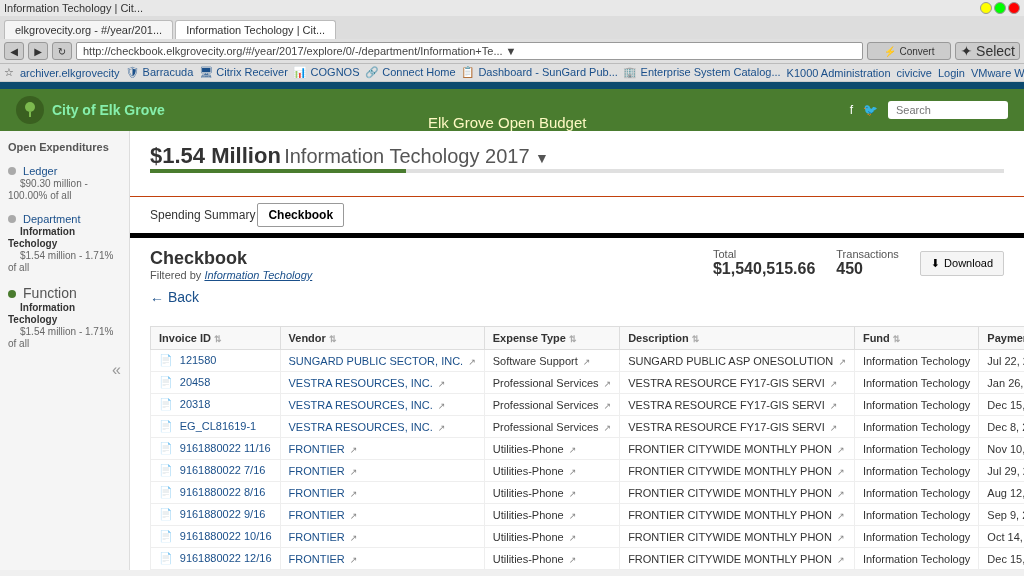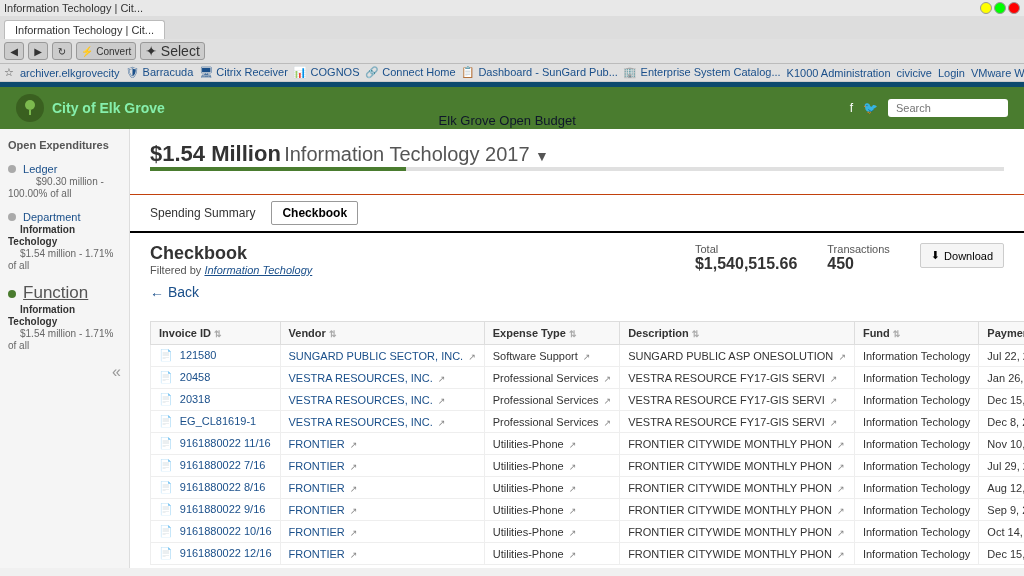--- a/index.html
+++ b/index.html
@@ -1,19 +1,19 @@
 <!DOCTYPE html>
 <html><head>
   <meta charset="utf-8">
   <style>
     * { box-sizing: border-box; margin: 0; padding: 0; }
     body { font-family: Arial, sans-serif; font-size: 12px; background: #f0f0f0; color: #333; }
 
     
-    .browser-chrome { background: #ddd; border-bottom: 5px solid #0c4a6e; }
+    .browser-chrome { background: #ddd; border-bottom: 7px solid #0c4a6e; }
     .browser-titlebar { background: #e8e8e8; padding: 2px 4px; display: flex; align-items: center; justify-content: space-between; font-size: 11px; }
     .browser-titlebar-controls { display: flex; gap: 2px; }
     .browser-titlebar-btn { width: 12px; height: 12px; border-radius: 50%; border: 1px solid #999; cursor: pointer; }
     .btn-close { background: #f00; }
     .btn-min { background: #ff0; }
     .btn-max { background: #0f0; }
     .browser-tabs { display: flex; align-items: flex-end; padding: 4px 4px 0; background: #ddd; gap: 2px; }
     .browser-tab { background: #f5f5f5; border: 1px solid #bbb; border-bottom: none; padding: 3px 10px; font-size: 11px; border-radius: 3px 3px 0 0; white-space: nowrap; max-width: 200px; overflow: hidden; text-overflow: ellipsis; }
     .browser-tab.active { background: #fff; }
     .browser-toolbar { background: #e0e0e0; padding: 3px 4px; display: flex; align-items: center; gap: 4px; border-bottom: 1px solid #bbb; }
@@ -44,30 +44,30 @@
     .dot-blue { background: #4a7c2f; }
     .sidebar-toggle { text-align: right; color: #999; cursor: pointer; font-size: 16px; margin-top: 4px; }
 
     
     .content { flex: 1; background: #fff; overflow-y: auto; padding: 0; }
     .content-header { padding: 12px 20px 23px; border-bottom: 1px solid #c2410c; }
     .page-title { font-size: 22px; font-weight: bold; }
     .page-title-bold { font-weight: bold; }
     .page-title-light { color: #555; font-size: 20px; font-weight: normal; }
 
-    .spending-summary { padding: 6px 20px; border-bottom: 2px solid #000000; display: flex; align-items: center; gap: 16px; font-size: 12px; }
+    .spending-summary { padding: 6px 20px; border-bottom: 5px solid #000000; display: flex; align-items: center; gap: 2px; font-size: 12px; }
     .tab-btn { padding: 4px 10px; border: 1px solid #ccc; background: #fff; cursor: pointer; font-size: 12px; border-radius: 2px; }
     .tab-btn.active { background: #fff; border-color: #999; font-weight: bold; }
 
     .checkbook-header { padding: 10px 20px 4px; }
     .checkbook-title-row { display: flex; justify-content: space-between; align-items: flex-start; }
     .checkbook-title { font-size: 18px; font-weight: bold; }
     .checkbook-filter { font-size: 11px; color: #555; }
     .checkbook-filter a { color: #1a4f8a; }
-    .checkbook-stats { display: flex; gap: 30px; align-items: flex-start; }
+    .checkbook-stats { display: flex; gap: 21px; align-items: center; }
     .stat-item { text-align: left; }
     .stat-label { font-size: 11px; color: #555; }
     .stat-value { font-size: 16px; font-weight: bold; }
     .download-btn { background: #f5f5f5; border: 1px solid #ccc; padding: 5px 10px; cursor: pointer; font-size: 11px; border-radius: 2px; display: flex; align-items: center; gap: 4px; }
 
     .back-link { padding: 4px 20px; font-size: 14px; }
     .back-link a { color: #1a4f8a; text-decoration: none; }
 
     
     .data-table { width: 100%; border-collapse: collapse; font-size: 11px; }
@@ -95,27 +95,29 @@
 <div class="browser-chrome">
   <div class="browser-titlebar">
     <span>Information Techology | Cit...</span>
     <div class="browser-titlebar-controls">
       <div class="browser-titlebar-btn btn-min"></div>
       <div class="browser-titlebar-btn btn-max"></div>
       <div class="browser-titlebar-btn btn-close"></div>
     </div>
   </div>
   <div class="browser-tabs">
+    <div class="browser-tab">elkgrovecity.org - #/year/201...</div>
     <div class="browser-tab active">Information Techology | Cit...</div>
   </div>
   <div class="browser-toolbar">
     <div class="browser-nav-btn">◀</div>
     <div class="browser-nav-btn">▶</div>
     <div class="browser-nav-btn">↻</div>
-    <div class="browser-nav-btn" style="width:auto;padding:0 4px;font-size:10px;">⚡ Convert</div>
+    <div class="browser-address-bar">http://checkbook.elkgrovecity.org/#/year/2017/explore/0/-/department/Information+Te... ▼</div>
+    <div class="browser-nav-btn" style="width:auto;padding:0 16px;font-size:10px;">⚡ Convert</div>
     <div class="browser-nav-btn" style="width:auto;padding:0 4px;font-size:14px;">✦ Select</div>
   </div>
   <div class="browser-bookmarks">
     <span style="color:#555;">☆</span>
     <span class="bookmark-item">archiver.elkgrovecity</span>
     <span class="bookmark-item">🛡 Barracuda</span>
     <span class="bookmark-item">🖥 Citrix Receiver</span>
     <span class="bookmark-item">📊 COGNOS</span>
     <span class="bookmark-item">🔗 Connect Home</span>
     <span class="bookmark-item">📋 Dashboard - SunGard Pub...</span>
@@ -131,48 +133,48 @@
 <div class="app-header">
   <div class="app-logo">
     <div class="app-logo-icon">
       <svg width="18" height="18" viewBox="0 0 18 18">
         <circle cx="9" cy="6" r="5" fill="#7cb94e"></circle>
         <rect x="8" y="11" width="2" height="5" fill="#7cb94e"></rect>
       </svg>
     </div>
     <span>City of Elk Grove</span>
   </div>
-  <span style="color:#0f172a;font-size:13px;margin-top:24px;">Elk Grove Open Budget</span>
+  <span style="color:#fef9c3;font-size:15px;margin-top:24px;">Elk Grove Open Budget</span>
   <div class="app-header-right">
     <span class="social-icon">f</span>
     <span class="social-icon">🐦</span>
     <input class="app-search" type="text" placeholder="Search" style="">
   </div>
 </div>
 
 <div class="main-layout">
 
   <div class="sidebar">
     <div class="sidebar-item">
       <div class="sidebar-section-title">Open Expenditures</div>
     </div>
     <div class="sidebar-item">
       <span class="sidebar-dot dot-gray"></span>
       <span class="sidebar-item-label">Ledger</span><br>
-      <span class="sidebar-item-sub" style="margin-left:28px;">$90.30 million - 100.00% of all</span>
+      <span class="sidebar-item-sub" style="margin-left:12px;">$90.30 million - 100.00% of all</span>
     </div>
     <div class="sidebar-item">
       <span class="sidebar-dot dot-gray"></span>
       <span class="sidebar-item-label">Department</span><br>
       <span style="margin-left:12px;font-size:10px;font-weight:bold;color:#333;">Information Techology</span><br>
       <span class="sidebar-item-sub" style="margin-left:12px;">$1.54 million - 1.71% of all</span>
     </div>
     <div class="sidebar-item">
       <span class="sidebar-dot dot-blue"></span>
-      <span style="color:#555;font-size:17px;text-decoration:underline;">Function</span><br>
+      <span style="color:#555;font-size:14px;">Function</span><br>
       <span style="margin-left:12px;font-size:10px;font-weight:bold;color:#333;">Information Techology</span><br>
       <span class="sidebar-item-sub" style="margin-left:12px;">$1.54 million - 1.71% of all</span>
     </div>
     <div class="sidebar-toggle">«</div>
   </div>
 
   <div class="content">
 
     <div class="content-header">
       <div>

